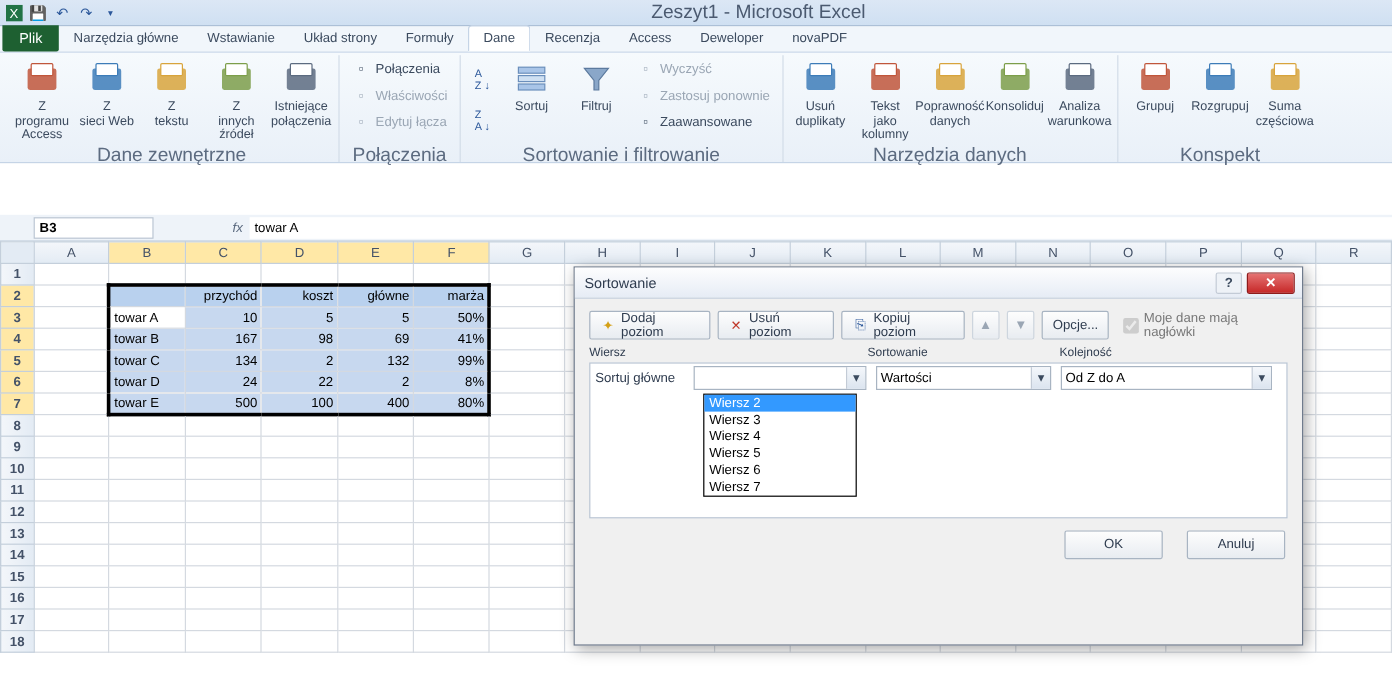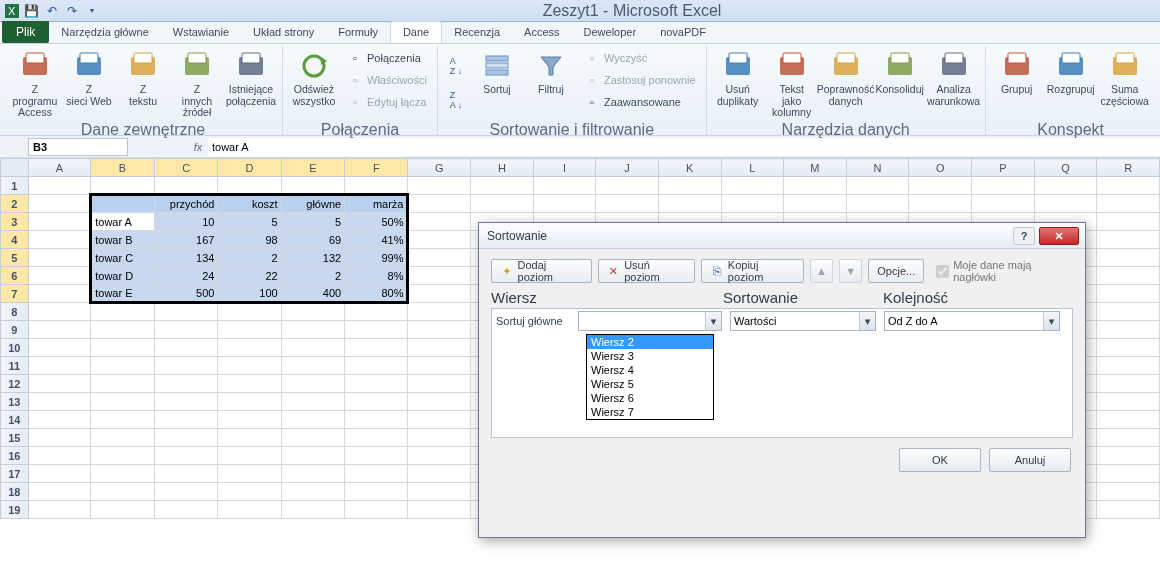--- a/index.html
+++ b/index.html
@@ -24,21 +24,21 @@
 .group-label { text-align: center; color: #5c6b80; font-size: 16px; height: 14px; }
 .bigbtn { width: 50px; display: flex; flex-direction: column; align-items: center; gap: 2px; padding: 2px; cursor: pointer; }
 .bigbtn .ic { width: 32px; height: 32px; display: flex; align-items: center; justify-content: center; }
 .bigbtn .lbl { text-align: center; font-size: 10.5px; color: #3b4a5e; line-height: 1.1; }
 .smallrow { display: flex; flex-direction: column; gap: 2px; }
 .smallbtn { display: flex; align-items: center; gap: 4px; height: 20px; padding: 0 4px; color: #3b4a5e; cursor: pointer; }
 .smallbtn.disabled { color: #9aa6b4; }
 .smallbtn .ic { width: 16px; height: 16px; display: flex; align-items: center; justify-content: center; }
 
 
-.fbar { height: 22px; display: flex; align-items: center; border-bottom: 1px solid #d3dde8; background: #eef3f9; }
+.fbar { height: 22px; display: flex; align-items: center; border-bottom: 1px solid #d3dde8; background: #eef3f9; margin-top: 43px; }
 .namebox { width: 100px; margin-left: 28px; border: 1px solid #b8c4d2; background: #fff; height: 18px; padding: 0 4px; display: flex; align-items: center; font-weight: bold; }
 .fx { width: 20px; text-align: center; font-style: italic; color: #5c6b80; margin-left: 60px; }
 .formula-input { flex: 1; border: none; height: 18px; background: #fff; padding: 0 4px; }
 
 
 .grid-wrap { position: relative; }
 .gridtable { border-collapse: collapse; table-layout: fixed; }
 .colhead th { background: linear-gradient(#f3f6fa,#e3ebf4); border: 1px solid #c4cfdb; height: 18px; width: 64px; font-weight: normal; color: #445268; text-align: center; }
 .colhead th.corner { width: 28px; background: #e3ebf4; }
 .colhead th.sel { background: #ffe8a6; }
@@ -55,32 +55,32 @@
 .dlgtitle .t { flex: 1; color: #2f3c4f; font-size: 12px; padding-left: 2px;}
 .dlgtitle .help { width: 22px; height: 18px; background: #eef2f7; border: 1px solid #c3cbd6; text-align: center; line-height: 16px; margin-right: 4px; color:#3b4a5e; font-weight:bold; border-radius:2px; }
 .dlgtitle .close { width: 40px; height: 18px; background: linear-gradient(#e57373,#c62828); border: 1px solid #8e1b1b; color: #fff; text-align: center; line-height: 16px; font-weight: bold; border-radius:2px;}
 .dlgbody { flex: 1; padding: 10px 12px; position: relative; }
 .dlgtoolbar { display: flex; gap: 6px; align-items: center; margin-bottom: 6px; }
 .dlgbtn { height: 24px; padding: 0 8px; background: linear-gradient(#fdfdfd,#e8ecf1); border: 1px solid #a8b4c2; display: flex; align-items: center; gap: 4px; cursor: pointer; color:#2f3c4f; border-radius:2px;}
 .dlgbtn.disabled { color: #9aa6b4; border-color:#cdd5de;}
 .dlgbtn .ic { width:14px; height:14px; display:inline-flex; align-items:center; justify-content:center;}
 .cbwrap { display: flex; align-items: center; gap: 4px; margin-left: 6px; color:#777;}
 .colheaders { display: flex; margin-bottom: 2px; }
-.colheaders div { flex: 0 0 auto; color:#2f3c4f; font-size:15px;}
+.colheaders div { flex: 0 0 auto; color:#2f3c4f; font-size:10px;}
 .sortgrid { border: 1px solid #b8c4d2; background: #fff; height: 130px; position: relative; margin-bottom: 10px;}
 .sortrow { display: flex; align-items: center; height: 24px; padding: 2px 4px; gap: 4px; }
 .sortrow .lbl { width: 78px; color:#2f3c4f;}
 .combo { border: 1px solid #a8b4c2; height: 20px; background: #fff; display: flex; align-items: center; padding: 0 3px; }
 .combo .txt { flex: 1; }
 .combo .arrow { width: 16px; text-align: center; color:#3b4a5e; background:linear-gradient(#f4f7fb,#dbe4ef); border-left:1px solid #c3cbd6; margin-right:-3px; height:100%; line-height:18px;}
 .dropdown-list { position: absolute; border: 1px solid #000; background: #fff; width: 128px; left: 94px; top: 25px; z-index: 10; }
 .dropdown-list div { padding: 1px 4px; font-size: 11px; cursor: pointer; }
 .dropdown-list div.hl { background: #3399ff; color: #fff; }
 .dlgfooter { display: flex; justify-content: flex-end; gap: 8px; padding-right:2px;}
-.dlgfooter .dlgbtn { width: 82px; justify-content: center; }
+.dlgfooter .dlgbtn { width: 82px; justify-content: center; margin-left: 12px; }
 
 svg { display: block; }
 </style>
 </head>
 <body>
 
 <div class="titlebar">
   <div class="qat">
     <span class="qat-icon">
         <svg width="14" height="14">
@@ -159,29 +159,20 @@
             </svg>
           </span>
           <span class="lbl">Istniejące<br>połączenia</span>
         </div>
       </div>
     <div class="group-label">Dane zewnętrzne</div>
   </div>
 
   <div class="group">
     <div class="group-body">
-      <div class="bigbtn">
-        <span class="ic">
-            <svg width="30" height="30">
-              <circle cx="15" cy="15" r="10" fill="none" stroke="#5f9c3e" stroke-width="3"></circle>
-              <polygon points="22,6 28,10 22,14" fill="#5f9c3e"></polygon>
-            </svg>
-          </span>
-        <span class="lbl">Odśwież wszystko</span>
-      </div>
       <div class="smallrow" id="conn-small">
           <div class="smallbtn">
             <span class="ic">▫</span>
             <span>Połączenia</span>
           </div>
           <div class="smallbtn disabled">
             <span class="ic">▫</span>
             <span>Właściwości</span>
           </div>
           <div class="smallbtn disabled">
@@ -721,41 +712,20 @@
           <td class="cell"></td>
           <td class="cell"></td>
           <td class="cell"></td>
           <td class="cell"></td>
           <td class="cell"></td>
           <td class="cell"></td>
           <td class="cell"></td>
           <td class="cell"></td>
           <td class="cell"></td>
         </tr>
-        <tr>
-          <th class="rowhead">19</th>
-          <td class="cell"></td>
-          <td class="cell"></td>
-          <td class="cell"></td>
-          <td class="cell"></td>
-          <td class="cell"></td>
-          <td class="cell"></td>
-          <td class="cell"></td>
-          <td class="cell"></td>
-          <td class="cell"></td>
-          <td class="cell"></td>
-          <td class="cell"></td>
-          <td class="cell"></td>
-          <td class="cell"></td>
-          <td class="cell"></td>
-          <td class="cell"></td>
-          <td class="cell"></td>
-          <td class="cell"></td>
-          <td class="cell"></td>
-        </tr>
       </tbody>
     </table>
 </div>
 
 <div class="dialog">
   <div class="dlgtitle">
     <span class="t">Sortowanie</span>
     <span class="help">?</span>
     <span class="close">✕</span>
   </div>

